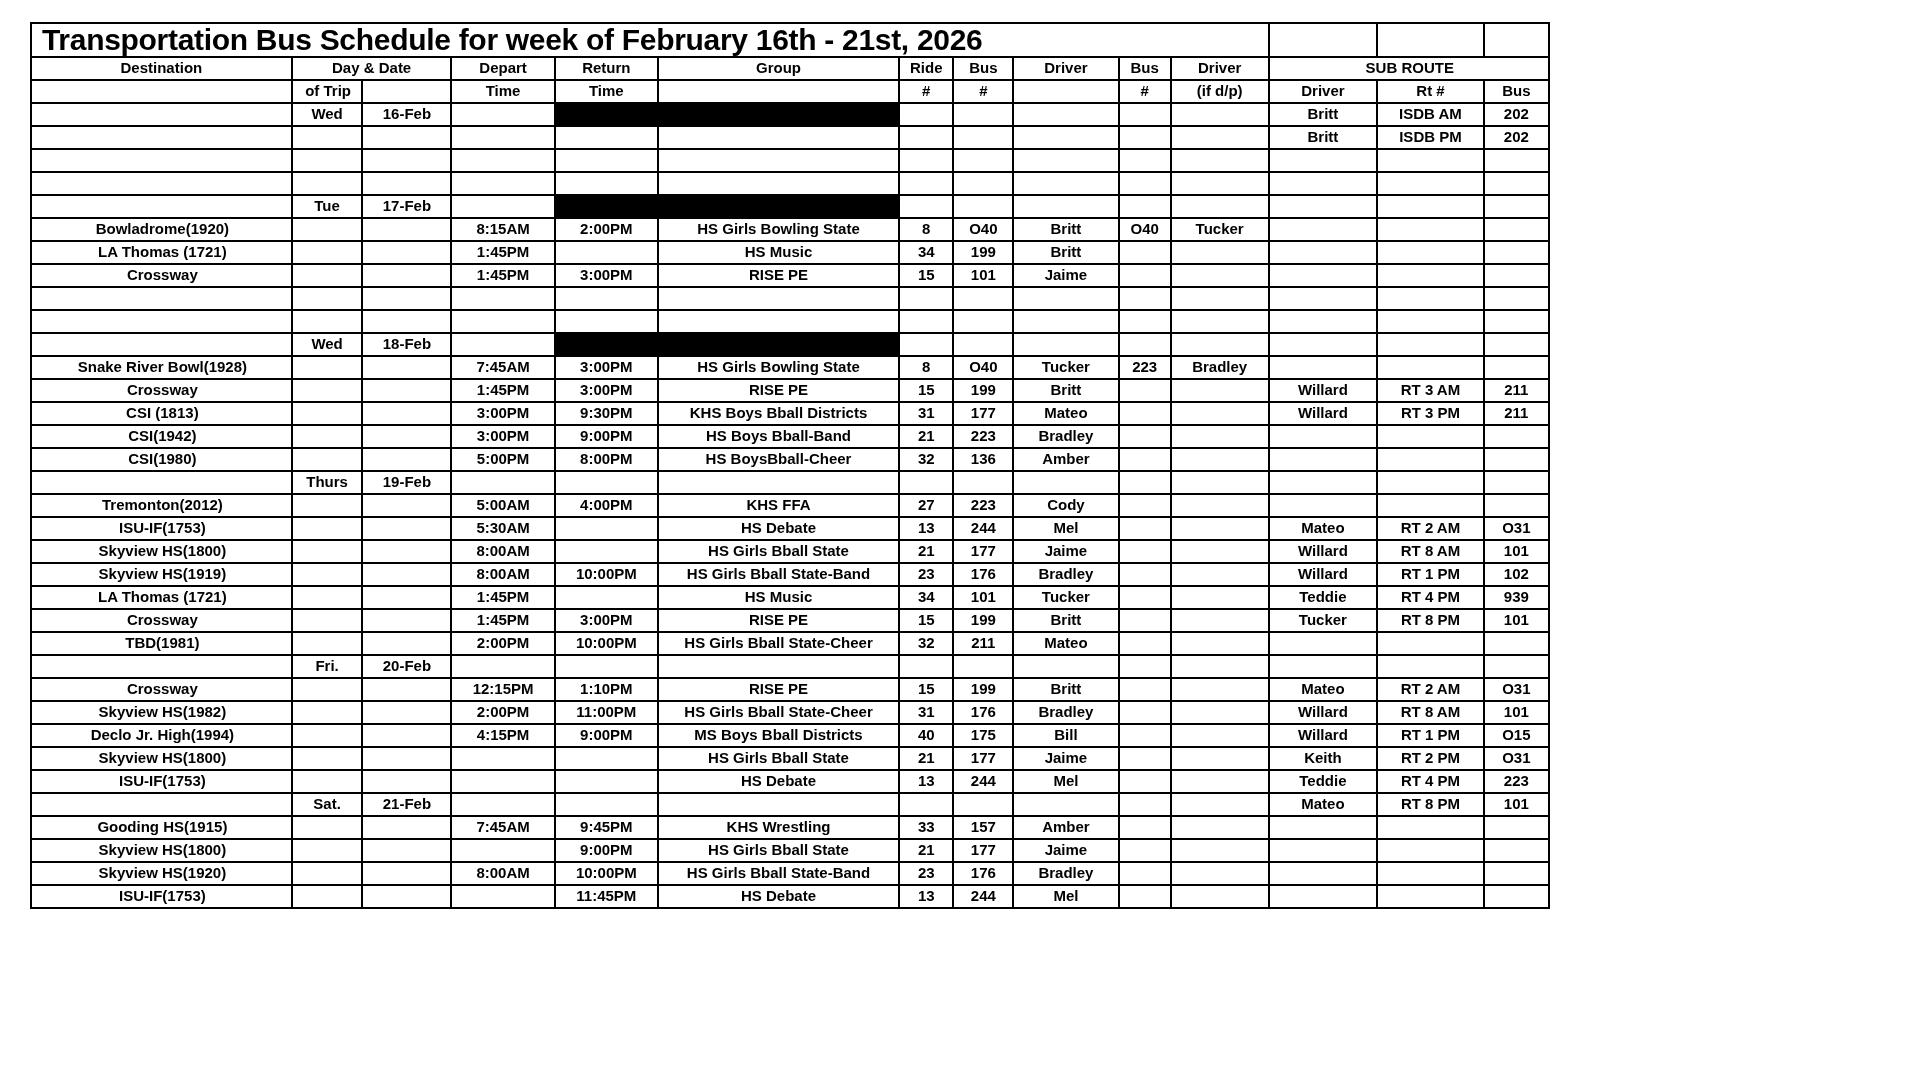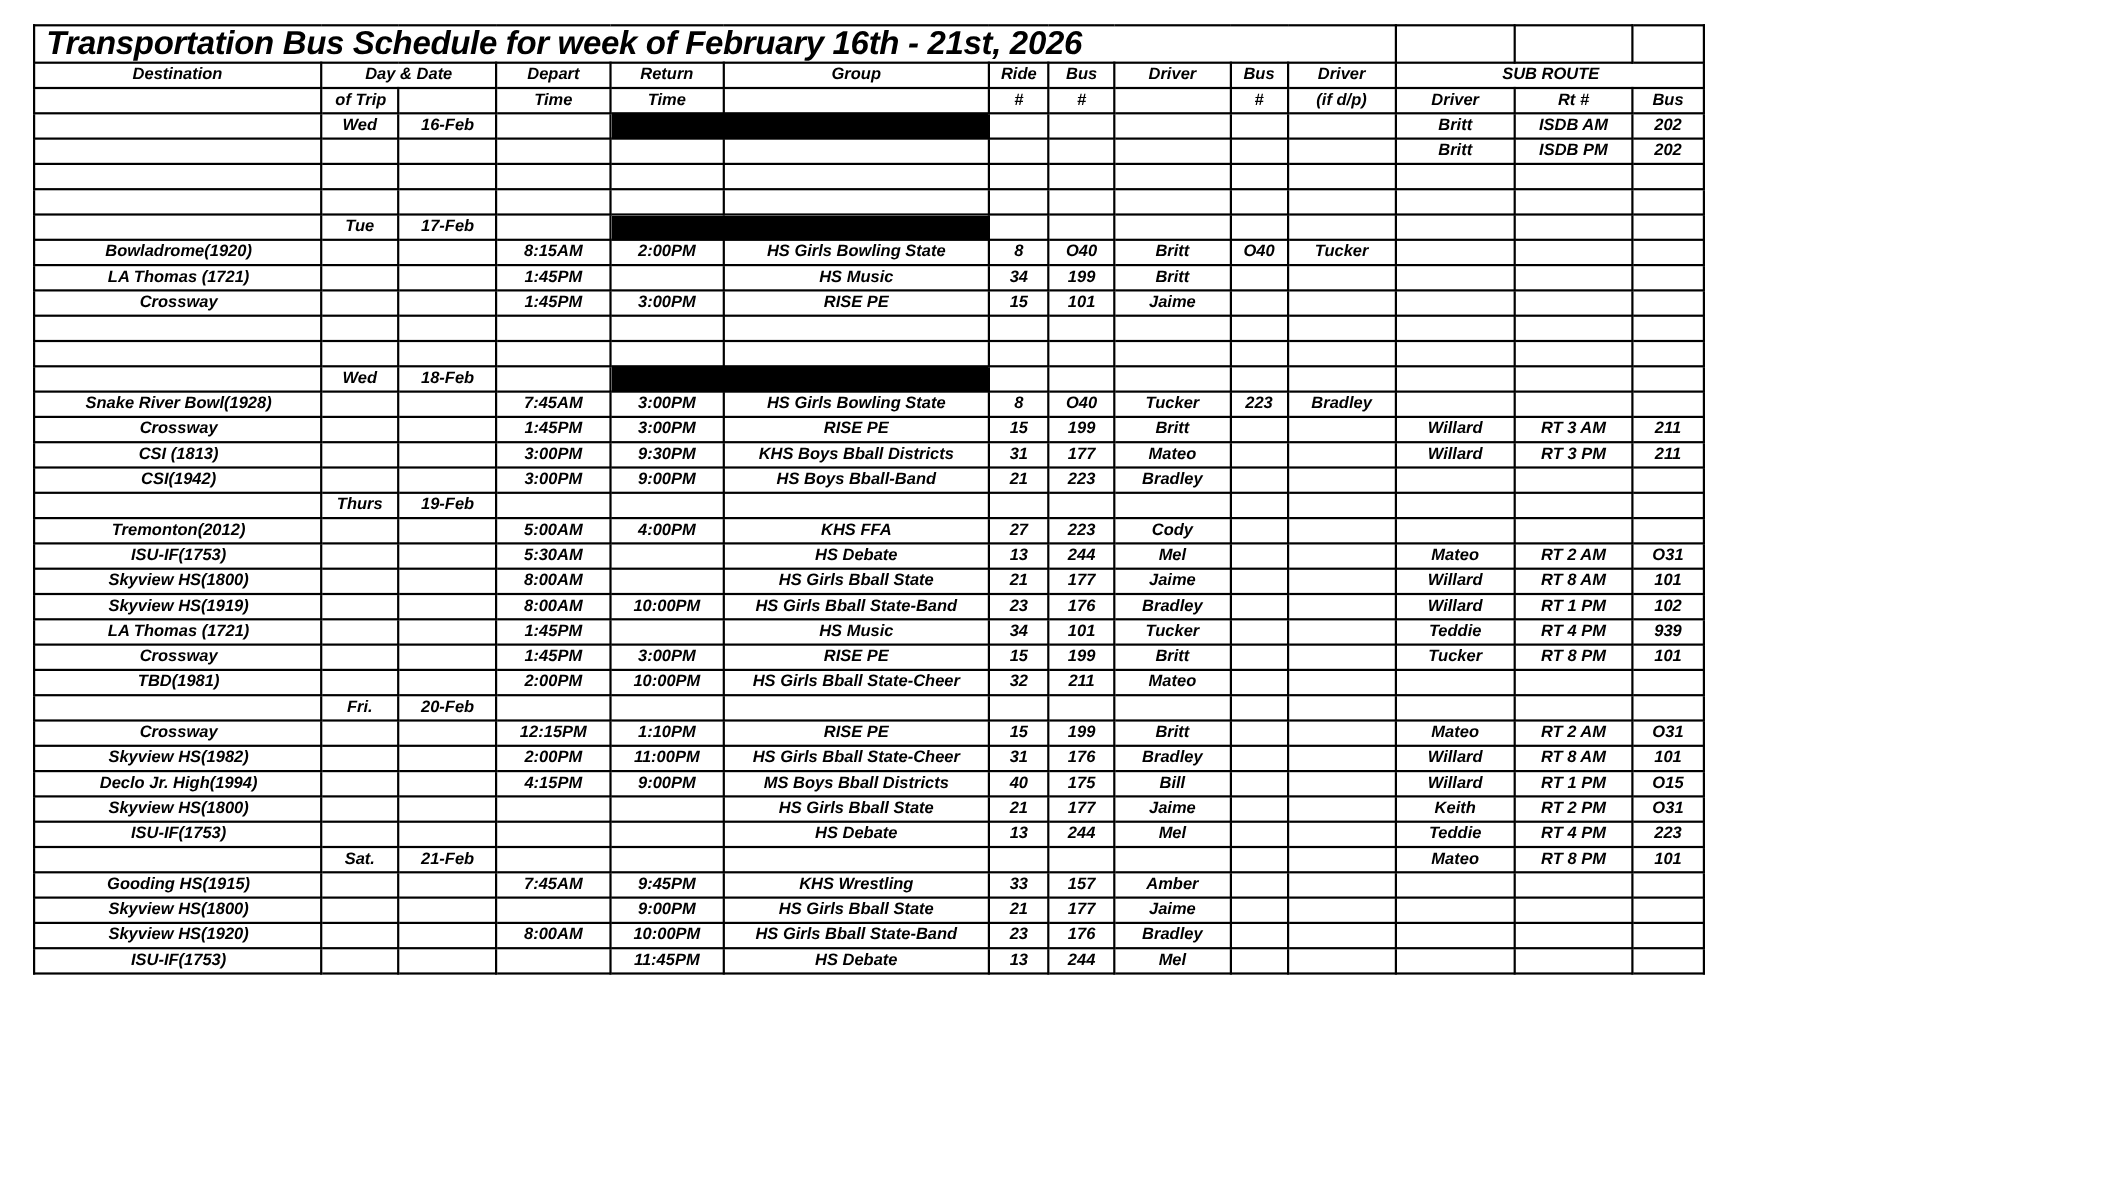--- a/index.html
+++ b/index.html
@@ -17,21 +17,20 @@
     left: 30px;
     top: 22px;
     width: 1520px;
   }
 
   table.schedule {
     border-collapse: collapse;
     table-layout: fixed;
     width: 1520px;
     background: #fff;
-    font-style: italic;
   }
 
   table.schedule td {
     border: 2px solid #000000;
     height: 21px;
     padding: 0 2px;
     font-size: 15px;
     font-weight: bold;
     color: #000000;
     text-align: center;
@@ -376,20 +375,36 @@
           <td class="red">21</td>
           <td class="red">223</td>
           <td class="red">Bradley</td>
           <td class="red"></td>
           <td class="red"></td>
           <td class="red"></td>
           <td class="red"></td>
           <td class="red"></td>
         </tr>
         <tr>
+          <td class="red left">CSI(1980)</td>
+          <td></td>
+          <td></td>
+          <td class="red">5:00PM</td>
+          <td class="red">8:00PM</td>
+          <td class="red">HS BoysBball-Cheer</td>
+          <td class="red">32</td>
+          <td class="red">136</td>
+          <td class="red">Amber</td>
+          <td class="red"></td>
+          <td class="red"></td>
+          <td class="red"></td>
+          <td class="red"></td>
+          <td class="red"></td>
+        </tr>
+        <tr>
           <td></td>
           <td class="black">Thurs</td>
           <td class="black">19-Feb</td>
           <td></td>
           <td></td>
           <td></td>
           <td></td>
           <td></td>
           <td></td>
           <td></td>

